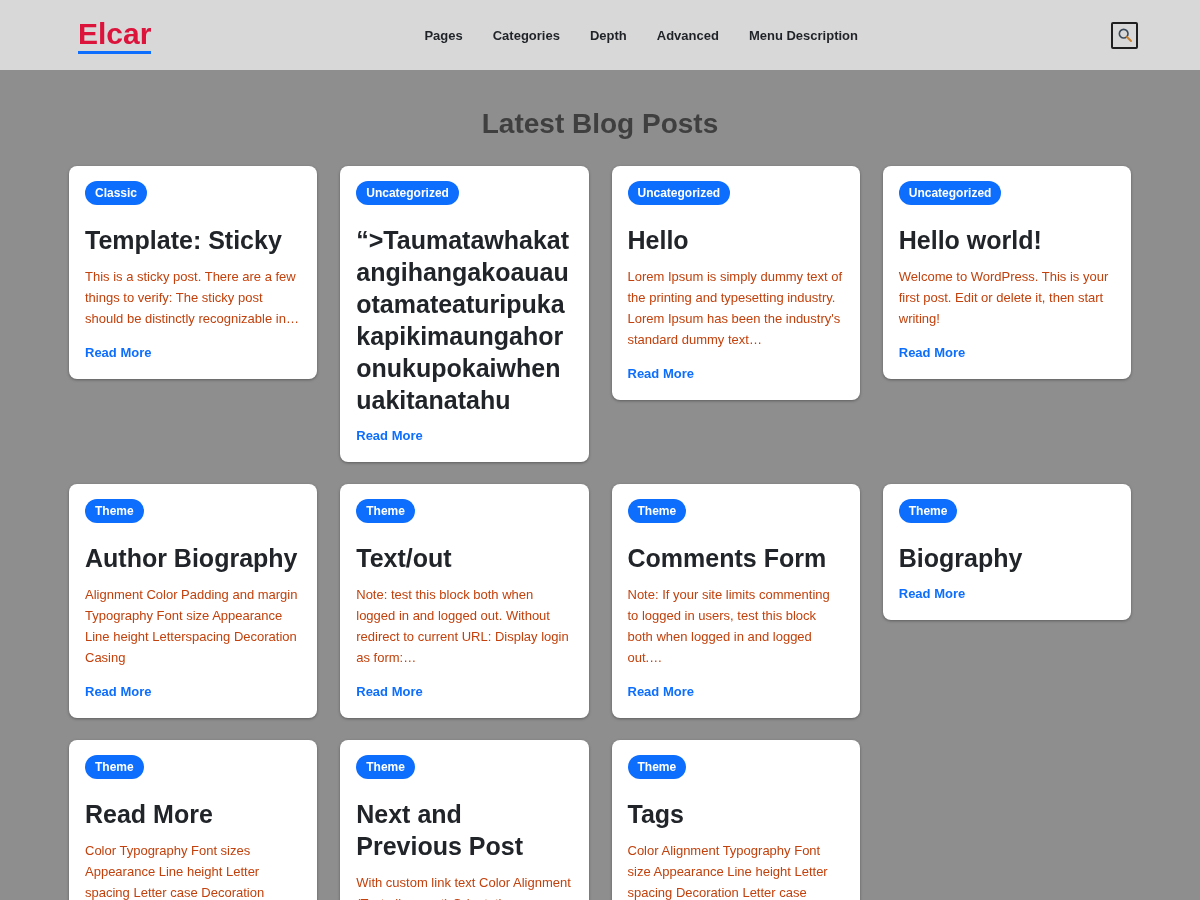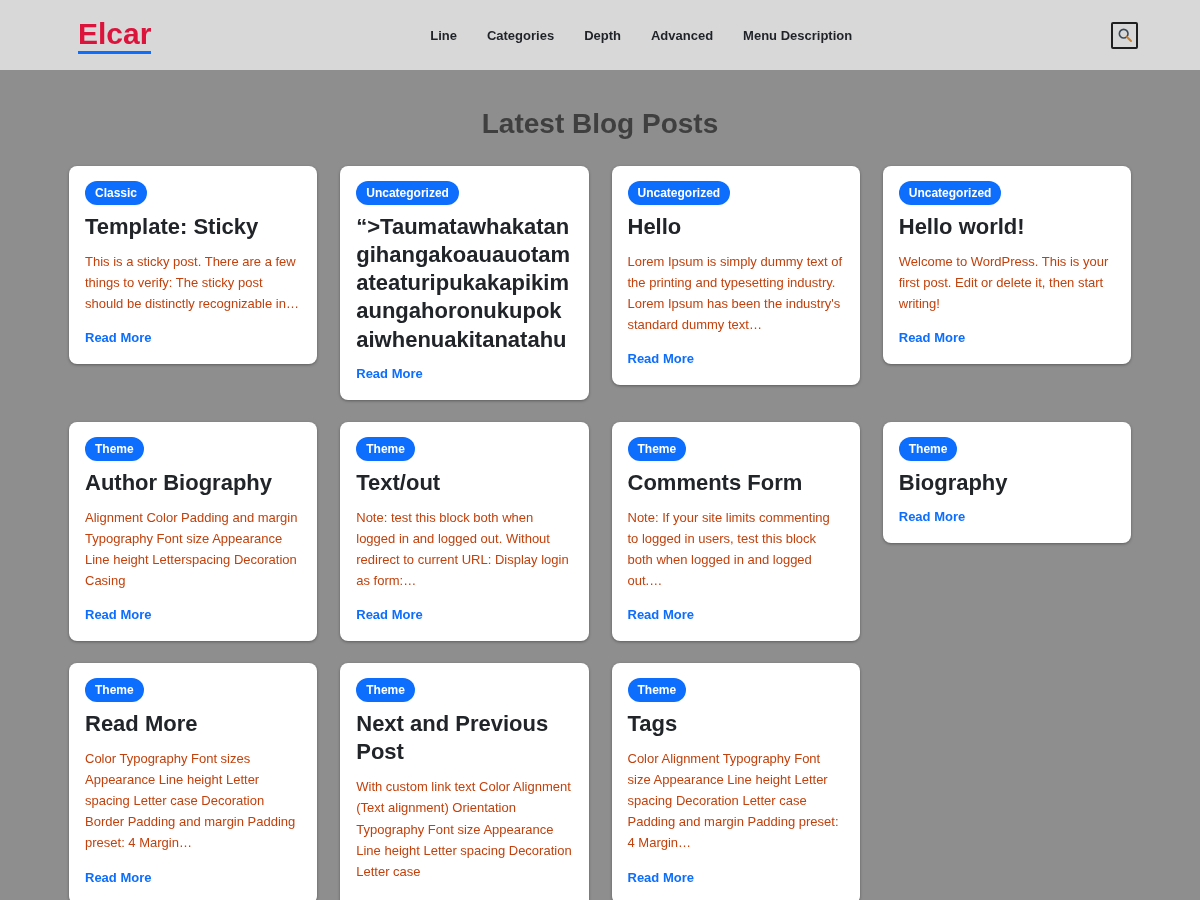--- a/index.html
+++ b/index.html
@@ -83,22 +83,22 @@
     display: inline-block;
     background: #0d6efd;
     color: #fff;
     font-size: 12px;
     font-weight: 700;
     padding: 5px 10px;
     border-radius: 12px;
     cursor: pointer;
   }
   .card-title {
-    margin: 8px 0 10px;
-    font-size: 22px;
+    margin: 19px 0 10px;
+    font-size: 25px;
     font-weight: 700;
     color: #212529;
     line-height: 1.28;
     overflow-wrap: anywhere;
   }
   .card-excerpt {
     font-size: 13px;
     line-height: 1.62;
     color: #c2410c;
     margin: 0 0 14px;
@@ -112,21 +112,21 @@
     text-decoration: none;
     cursor: pointer;
   }
 </style>
 </head>
 <body>
 
 <header class="site-header">
   <a class="logo">Elcar</a>
   <nav class="main-nav" id="main-nav">
-      <a>Line</a>
+      <a>Pages</a>
       <a>Categories</a>
       <a>Depth</a>
       <a>Advanced</a>
       <a>Menu Description</a>
     </nav>
   <button class="search-btn">
     <span style="display:flex;">
       <svg width="16" height="16" viewBox="0 0 24 24">
         <circle cx="10" cy="10" r="6.5" fill="none" stroke="#3a4a5a" stroke-width="2.4"></circle>
         <line x1="15" y1="15" x2="21" y2="21" stroke="#c9802e" stroke-width="3" stroke-linecap="round"></line>

